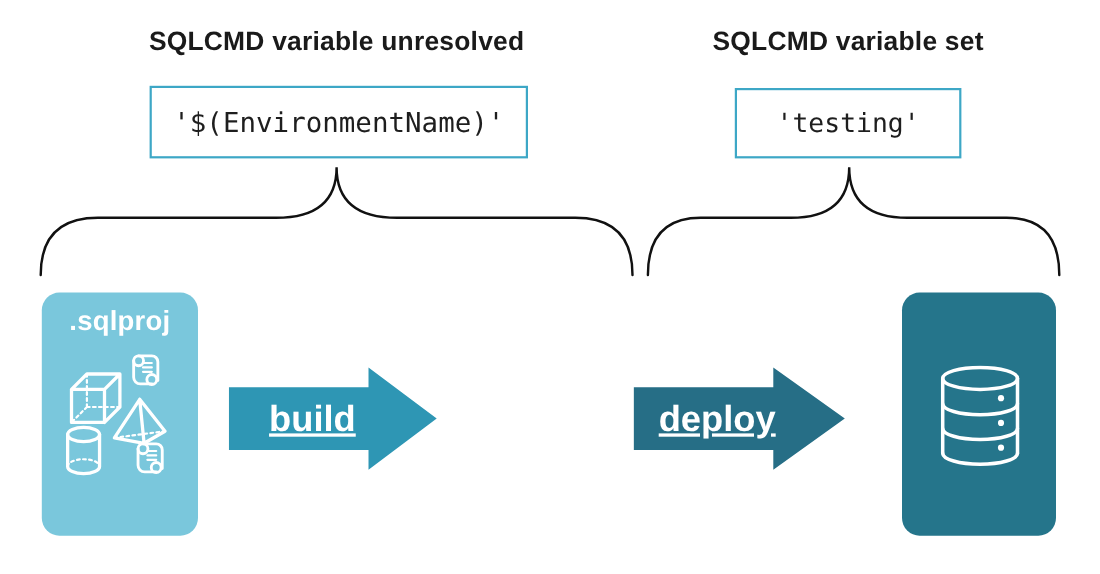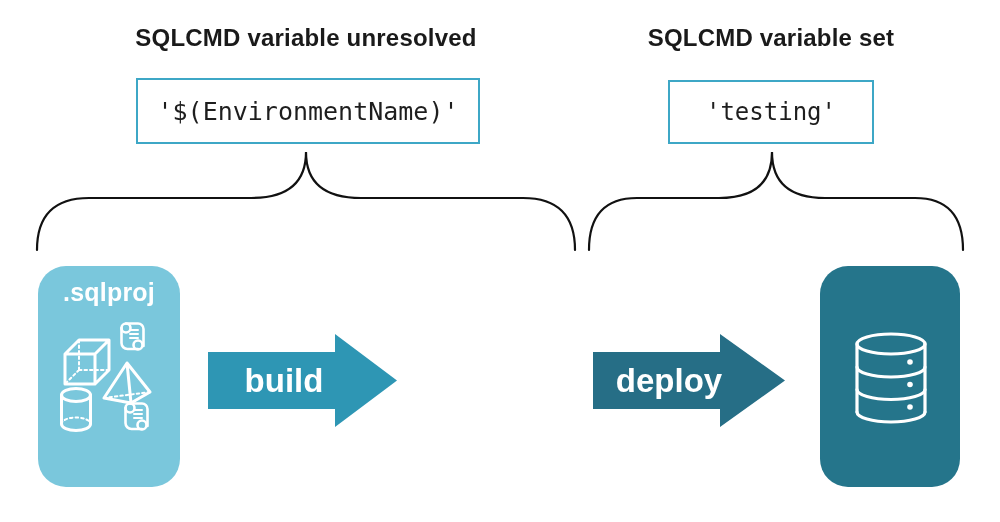--- a/index.html
+++ b/index.html
@@ -14,31 +14,31 @@
   }
   .code-box{
     border:2px solid #3DA7C6;background:#fff;
     display:flex;align-items:center;justify-content:center;
   }
   .code-text{
     font-family:"DejaVu Sans Mono","Liberation Mono",monospace;
     color:#1e1e1e;white-space:pre;
   }
   .node{
-    border-radius:28px;
+    border-radius:16px;
   }
   .node-label{
     position:absolute;left:0;right:0;top:12px;text-align:center;
     color:#fff;font-size:25px;font-weight:700;letter-spacing:.2px;
   }
   .arrow{position:absolute;}
   .arrow-label{
     position:absolute;left:0;top:0;width:152px;height:95px;
     display:flex;align-items:center;justify-content:center;
-    color:#fff;font-size:33px;font-weight:700;
+    color:#fff;font-size:33px;font-weight:700;text-decoration:underline;
   }
   svg{display:block;}
 </style>
 </head>
 <body>
 
 <div id="canvas">
 
   <div class="abs heading" style="left:116px;top:24px;width:380px;">SQLCMD variable unresolved</div>
   <div class="abs heading" style="left:581px;top:24px;width:380px;">SQLCMD variable set</div>
@@ -98,21 +98,21 @@
   </div>
 
   <div class="arrow" style="left:208px;top:333px;width:190px;height:95px;">
     <svg width="190" height="95" viewBox="0 0 190 95">
       <polygon points="0,19 127,19 127,1 189,47.5 127,94 127,76 0,76" fill="#2E96B4"></polygon>
     </svg>
     <div class="arrow-label">build</div>
   </div>
 
 
-  <div class="arrow" style="left:593px;top:333px;width:193px;height:95px;">
+  <div class="arrow" style="left:576px;top:333px;width:193px;height:95px;">
     <svg width="193" height="95" viewBox="0 0 193 95">
       <polygon points="0,19 127,19 127,1 192,47.5 127,94 127,76 0,76" fill="#266E86"></polygon>
     </svg>
     <div class="arrow-label">deploy</div>
   </div>
 
   <div class="abs node" style="left: 820px; top: 266px; width: 140px; height: 221px; background: rgb(37, 117, 139);">
     <svg class="abs" style="left:33px;top:66px;" width="76" height="92" viewBox="0 0 76 92">
       <g fill="none" stroke-width="3.2" stroke-linecap="round" stroke="#ffffff">
         <ellipse cx="38" cy="12" rx="34" ry="10"></ellipse>

